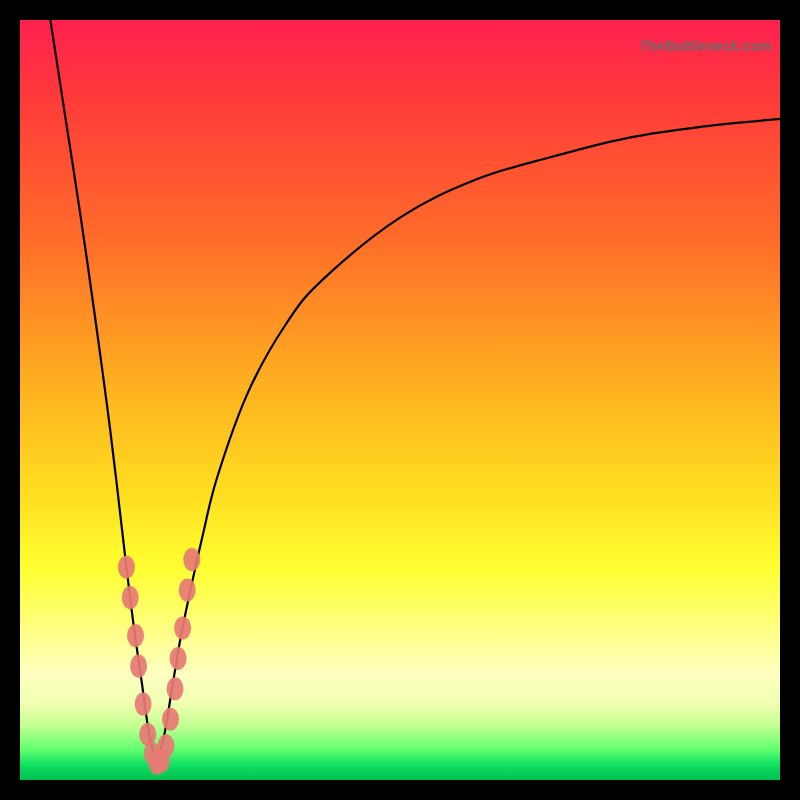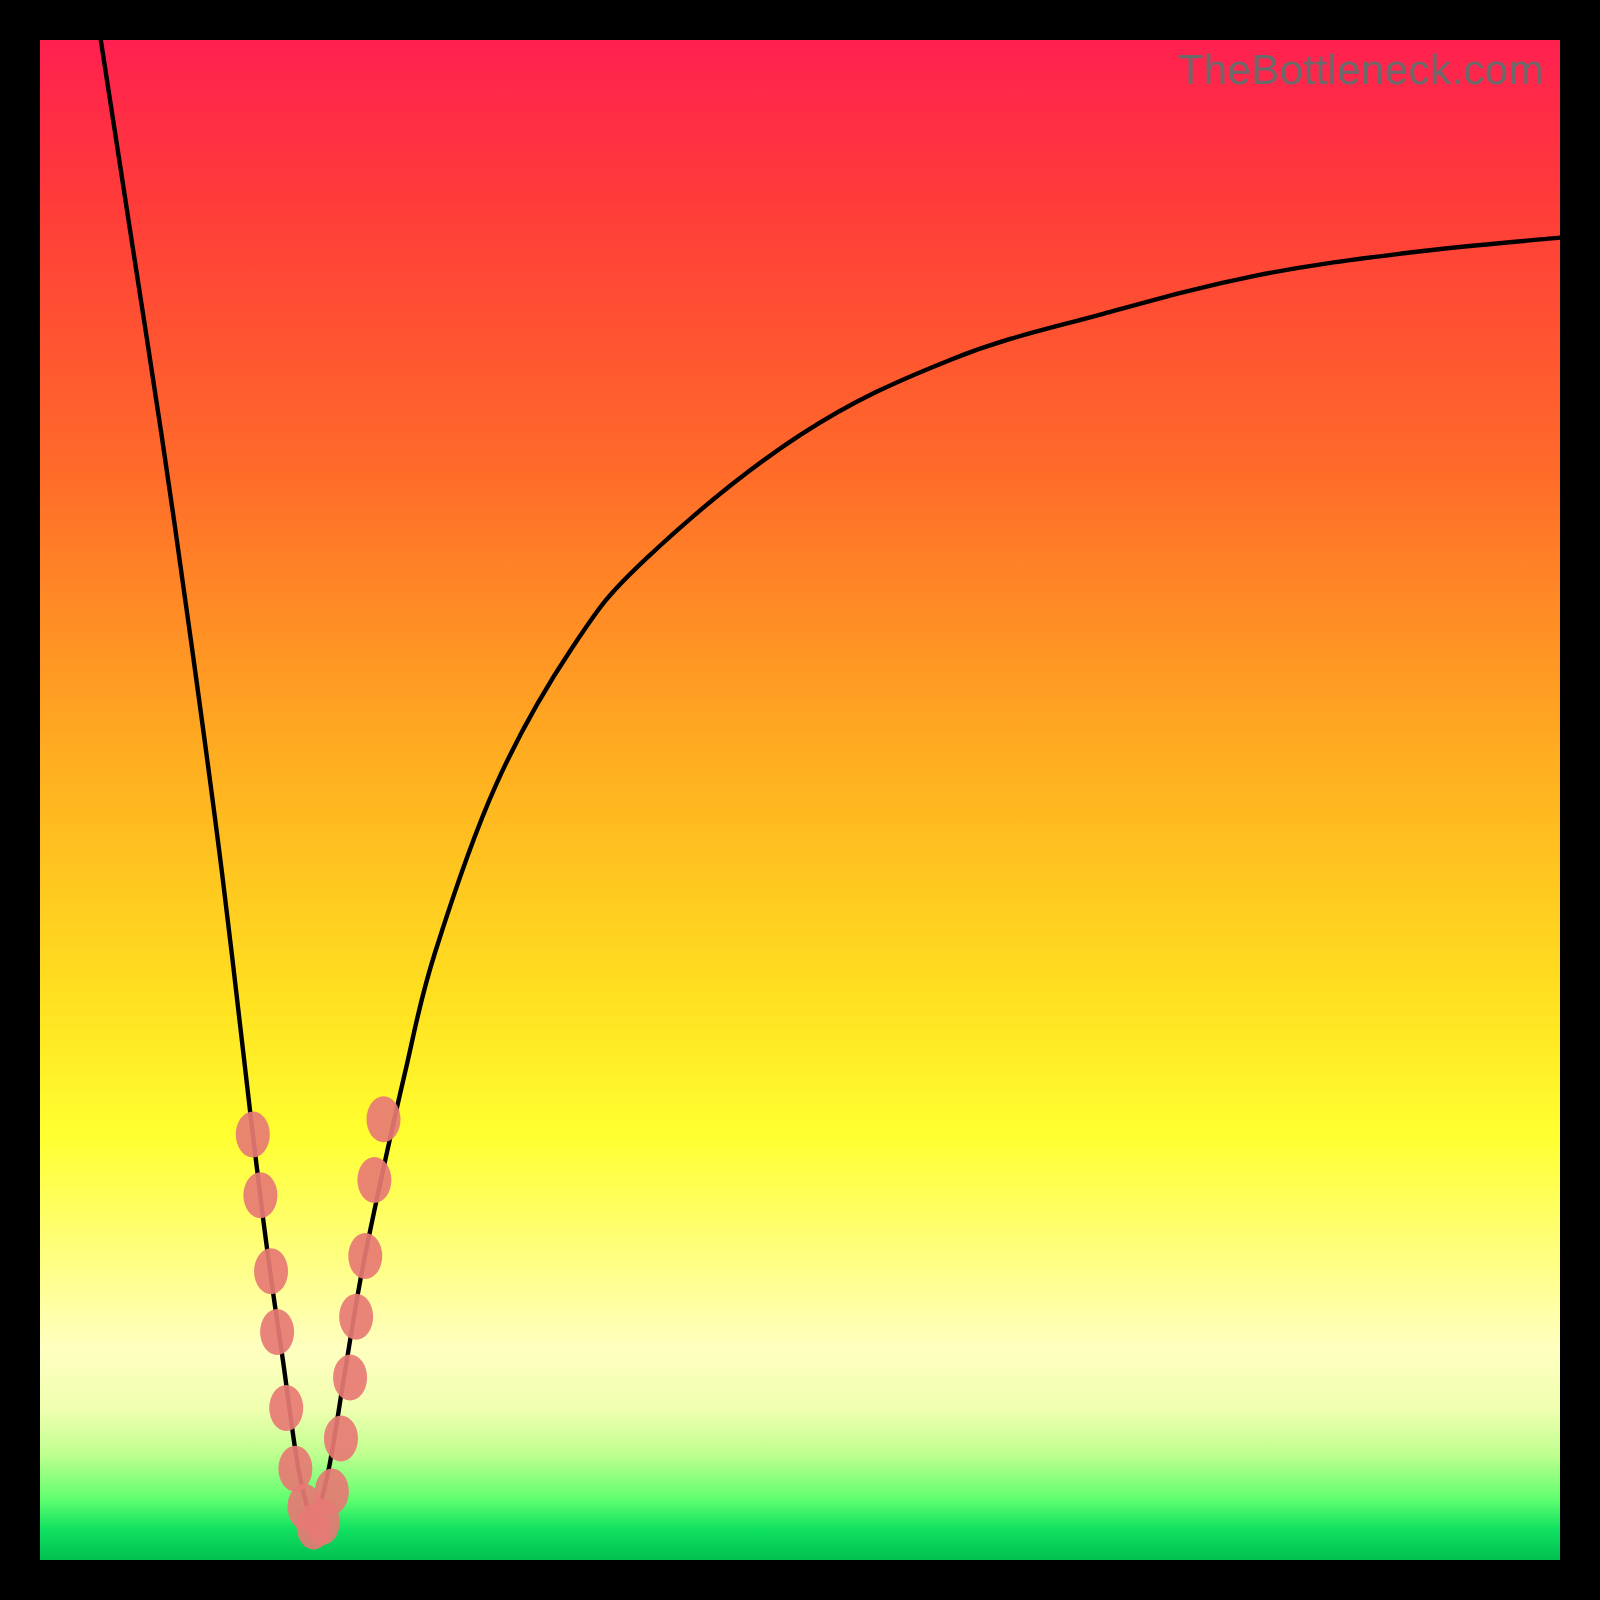--- a/index.html
+++ b/index.html
@@ -42,24 +42,24 @@
   }
   svg.overlay {
     position: absolute;
     left: 0;
     top: 0;
     width: 760px;
     height: 760px;
   }
   .watermark {
     position: absolute;
-    top: 4px;
+    top: 18px;
     right: 8px;
-    font-size: 21px;
-    font-weight: 400;
+    font-size: 14px;
+    font-weight: 700;
     color: #6a6a6a;
     letter-spacing: 0.2px;
     user-select: none;
   }
 </style>
 </head>
 <body>
 
 <div class="frame">
   <div class="plot">

